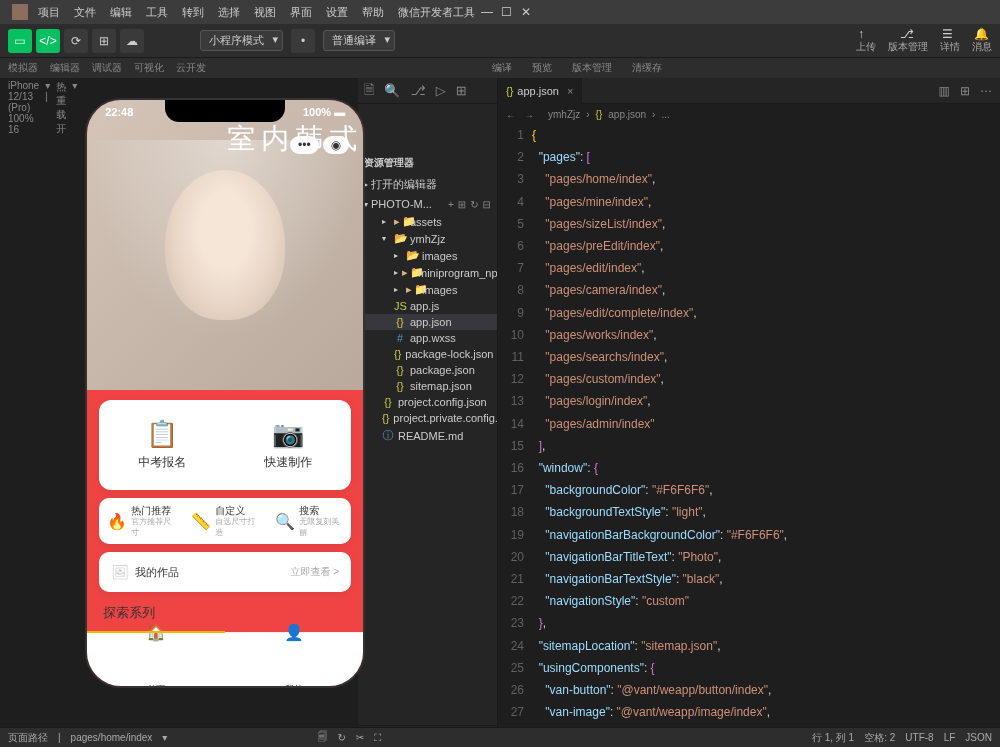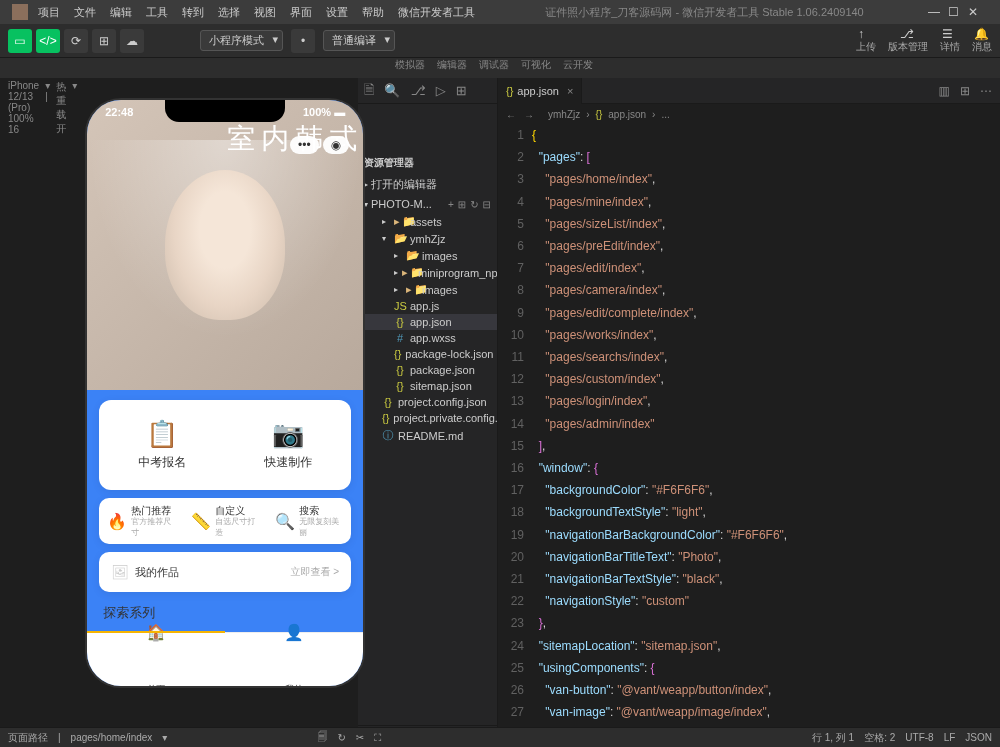--- a/index.html
+++ b/index.html
@@ -15,26 +15,26 @@
 .toolbar .left{display:flex;gap:4px;align-items:center;}
 .toolbar .ico{width:24px;height:24px;background:#3a3a3a;border-radius:3px;display:flex;align-items:center;justify-content:center;}
 .toolbar .grn{background:#07c160;color:#fff;}
 .toolbar .sel{background:#3a3a3a;border:1px solid #555;border-radius:3px;padding:2px 18px 2px 8px;font-size:11px;color:#ccc;position:relative;}
 .toolbar .sel::after{content:"▾";position:absolute;right:4px;}
 .toolbar .spacer{flex:1;}
 .toolbar .right{display:flex;gap:12px;align-items:center;}
 .toolbar .rbtn{display:flex;flex-direction:column;align-items:center;gap:1px;cursor:pointer;}
 .toolbar .rbtn .ric{width:16px;height:12px;}
 .toolbar .rbtn span{font-size:10px;color:#aaa;}
-.subbar{height:20px;background:#2d2d2d;display:flex;align-items:center;padding:0 8px;font-size:10px;color:#888;gap:8px;flex-direction:column;}
-.subbar .mid{margin-left:auto;display:flex;gap:10px;margin-right:330px;}
+.subbar{height:20px;background:#2d2d2d;display:flex;align-items:center;padding:0 8px;font-size:10px;color:#888;gap:8px;}
+.subbar .mid{margin-left:auto;display:flex;gap:20px;margin-right:330px;}
 .main{display:flex;height:669px;}
 .simpanel{width:358px;background:#1e1e1e;display:flex;flex-direction:row;}
 .simwrap{flex:1;display:flex;justify-content:center;align-items:flex-start;padding:20px 0;}
-.phone{width:280px;height:590px;background:#3b82f6;border-radius:36px;border:2px solid #333;position:relative;overflow:hidden;}
+.phone{width:280px;height:590px;background:#ef4444;border-radius:36px;border:2px solid #333;position:relative;overflow:hidden;}
 .notch{position:absolute;top:0;left:50%;transform:translateX(-50%);width:120px;height:22px;background:#000;border-radius:0 0 14px 14px;z-index:10;}
 .statusbar{position:absolute;top:6px;left:0;right:0;display:flex;justify-content:space-between;padding:0 18px;font-size:11px;color:#fff;z-index:9;font-weight:600;}
 .hero{position:absolute;top:0;left:0;right:0;height:290px;background:linear-gradient(135deg,#d4c5b8,#b8a99c);}
 .hero .face{position:absolute;top:70px;left:50%;transform:translateX(-50%);width:120px;height:150px;background:radial-gradient(ellipse at 50% 40%,#f5e6d8 30%,#e8d5c5 60%,#c9b8a8);border-radius:50% 50% 45% 45%;}
 .hero .veil{position:absolute;top:40px;left:0;right:0;height:200px;background:radial-gradient(ellipse at top,rgba(255,255,255,.4),transparent 70%);}
 .hero h1{position:absolute;top:20px;left:0;right:0;text-align:right;color:#fff;font-size:28px;letter-spacing:6px;font-weight:400;}
 .hero .sub{position:absolute;top:66px;left:0;right:0;text-align:center;color:#fff;font-size:11px;letter-spacing:3px;}
 .hero .pill{position:absolute;top:36px;right:14px;display:flex;gap:4px;}
 .hero .pill span{background:rgba(255,255,255,.95);border-radius:12px;padding:2px 8px;font-size:12px;color:#333;}
 .card1{position:absolute;top:300px;left:12px;right:12px;height:90px;background:#fff;border-radius:12px;display:flex;box-shadow:0 2px 8px rgba(0,0,0,.08);}
@@ -105,21 +105,20 @@
       <span>编辑</span>
       <span>工具</span>
       <span>转到</span>
       <span>选择</span>
       <span>视图</span>
       <span>界面</span>
       <span>设置</span>
       <span>帮助</span>
       <span>微信开发者工具</span>
     </div>
-  <div class="title">证件照小程序_刀客源码网 - 微信开发者工具 Stable 1.06.2409140</div>
   <div class="winbtns">
     <span>—</span>
     <span>☐</span>
     <span>✕</span>
   </div>
 </div>
 
 <div class="toolbar">
   <div class="left">
     <div class="ico grn">▭</div>

